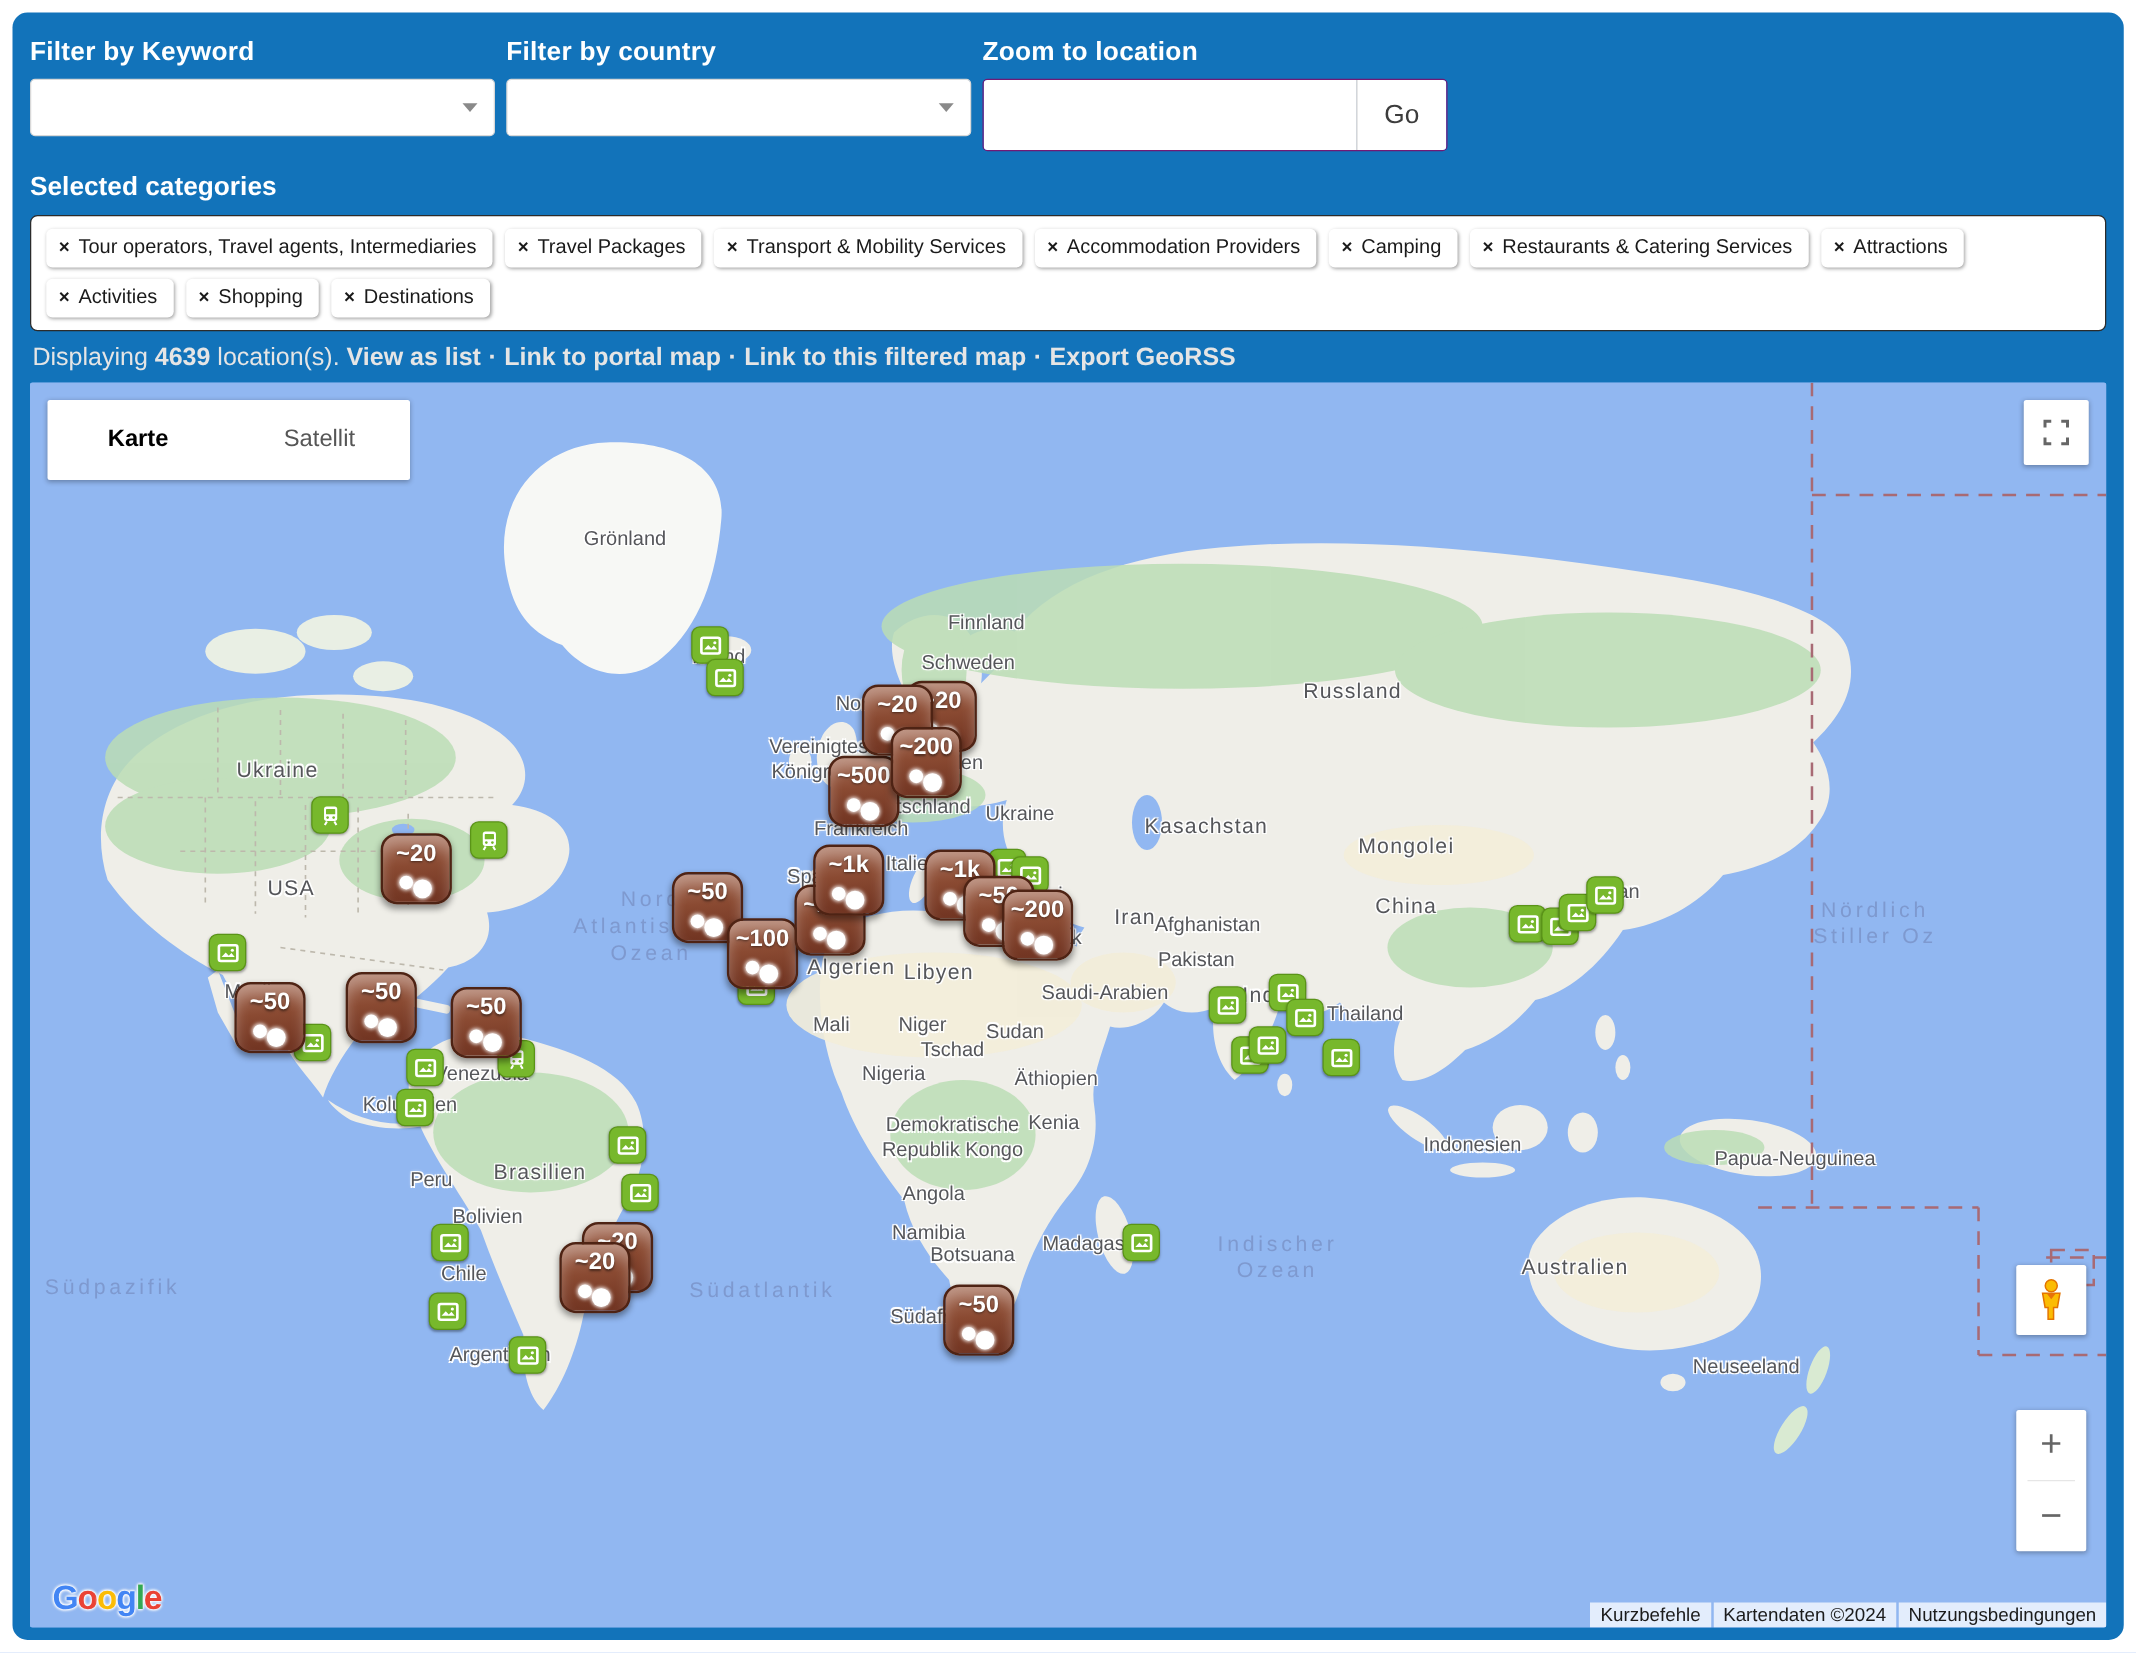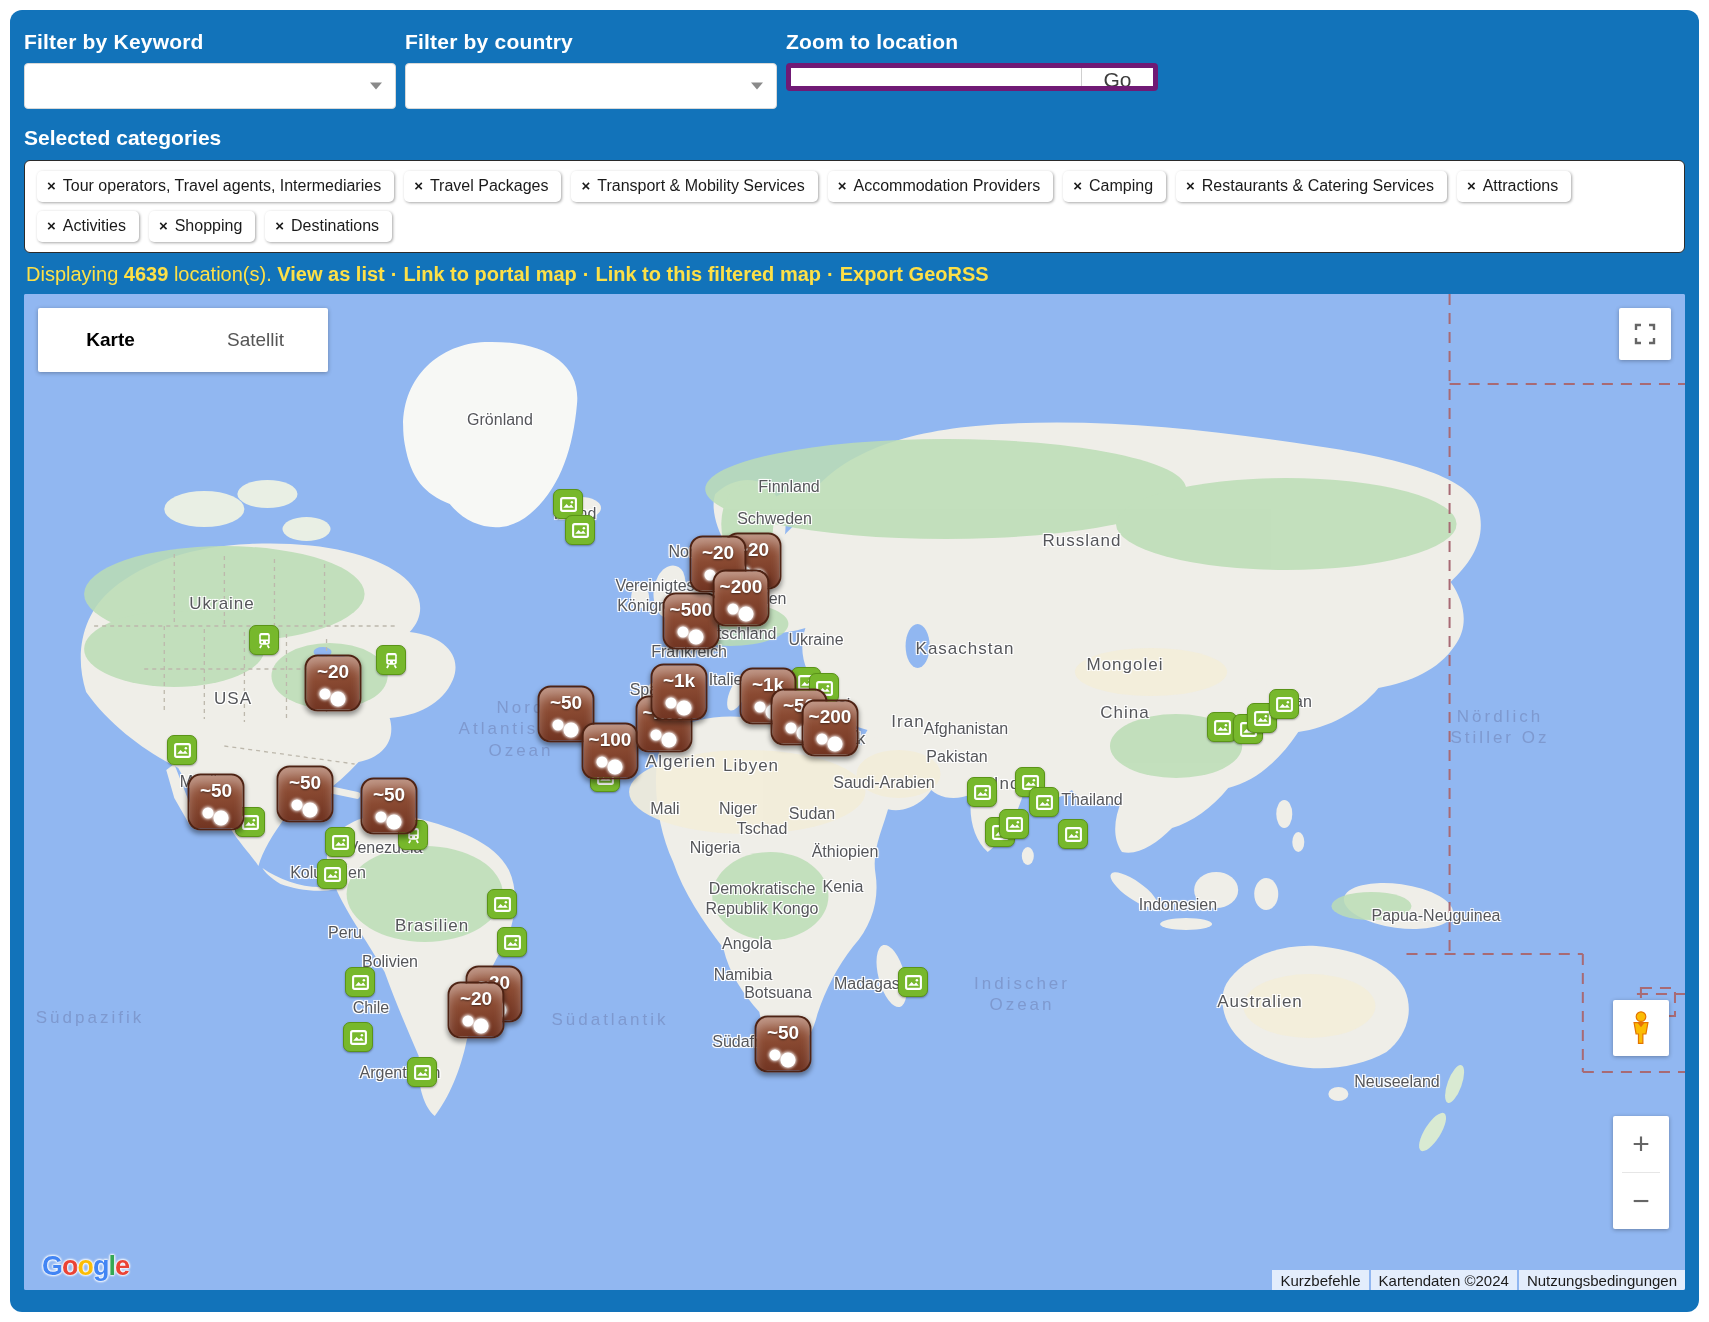--- a/index.html
+++ b/index.html
@@ -10,36 +10,36 @@
 
   
   .filters { display:grid; grid-template-columns:372px 372px 372px 1fr; column-gap:9px; }
   .flabel { color:#fff; font-weight:bold; font-size:21px; margin-bottom:9px; letter-spacing:0.2px; }
   .fakeselect { position:relative; background:#fff; height:46px; border-radius:4px;
                 border:1px solid #d8d8d8; display:flex; align-items:center;
                 padding:0 34px 0 14px; font-size:20px; color:#333; cursor:pointer; }
   .caret { position:absolute; right:13px; top:50%; transform:translateY(-50%);
            width:0; height:0; border-left:6px solid transparent; border-right:6px solid transparent;
            border-top:7px solid #8a8a8a; }
-  .zoomgroup { display:flex; height:28px; background:#3b82f6; border-radius:4px; border:5px solid #701a75; overflow:hidden;}
+  .zoomgroup { display:flex; height:58px; background:#3b82f6; border-radius:4px; border:1px solid #701a75; overflow:hidden;}
   .zoomgroup input { flex:1; border:none; outline:none; font-size:20px; padding:0 12px; color:#333;
                      font-family:"Liberation Sans",sans-serif;}
   .gobtn { width:72px; border:none; border-left:1px solid #cfcfcf; background:#fff; font-size:21px;
            color:#3c3c3c; cursor:pointer; font-family:"Liberation Sans",sans-serif;}
 
   
   .cat-label { color:#fff; font-weight:bold; font-size:21px; margin:17px 0 10px 0;}
   .cat-box { background:#fff; border:1px solid #2b2b2b; border-radius:6px; padding:10px 12px;
              display:flex; flex-wrap:wrap; gap:9px 10px; }
   .tag { background:#fff; border-radius:5px; padding:6px 13px 7px 10px; font-size:16px; color:#1a1a1a;
          box-shadow:1px 1px 3px rgba(0,0,0,0.35); white-space:nowrap; cursor:pointer; }
   .tag .x { font-weight:bold; margin-right:7px; font-size:15px; }
 
   
-  .status { color:#fde047; font-size:20px; margin:10px 2px 8px 2px; }
+  .status { color:#e5e5e5; font-size:20px; margin:10px 2px 8px 2px; }
   .status b { font-weight:bold; }
   .status .lnk { font-weight:bold; cursor:pointer; }
   .status .sep { margin:0 6px; font-weight:bold; }
 
   
   .map { position:relative; width:100%; height:996px; background:#91b7f1; overflow:hidden; border-radius:2px;}
   .map svg.base { position:absolute; left:0; top:0; z-index:0; }
   .labels-layer, .markers-layer { position:absolute; inset:0; z-index:2; pointer-events:none;}
   .markers-layer { z-index:3; }
 

